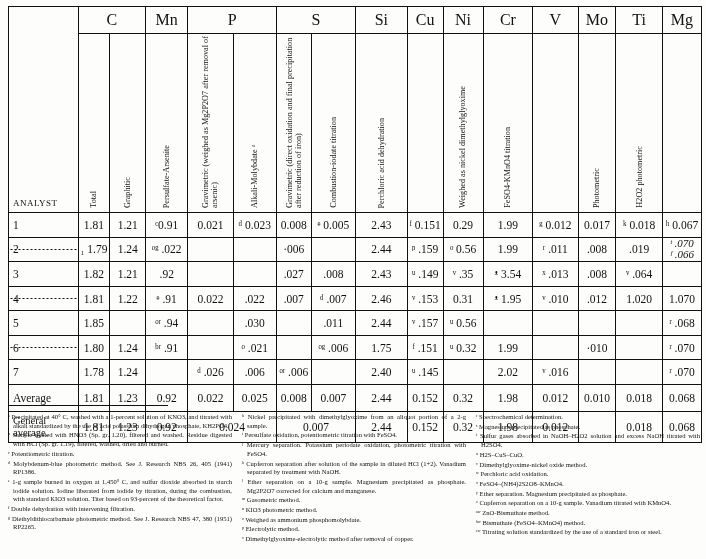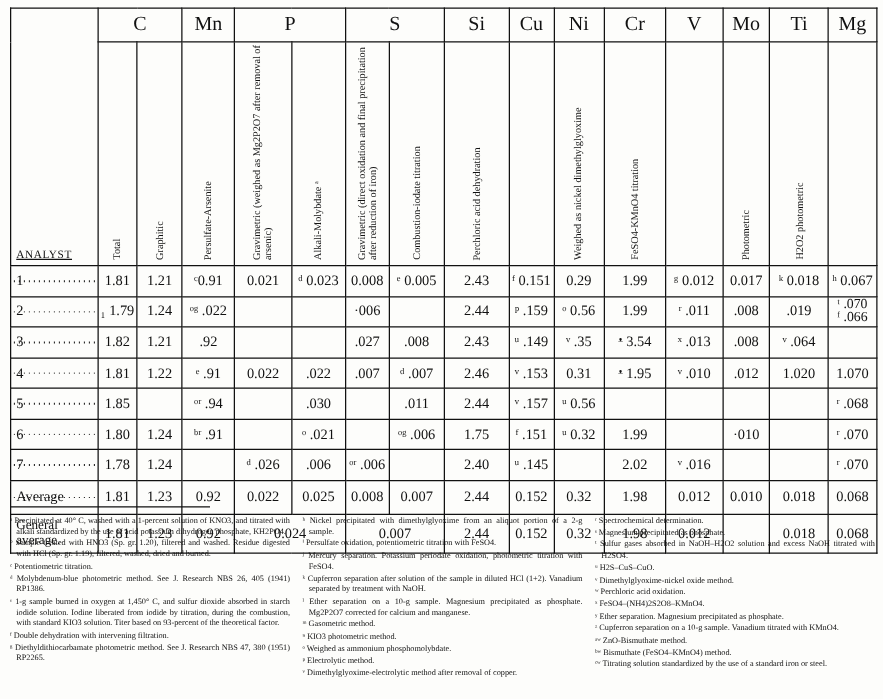--- a/index.html
+++ b/index.html
@@ -17,32 +17,32 @@
   .vrot{
     writing-mode:vertical-rl;
     transform:rotate(180deg);
     font-size:8.2px;
     line-height:1.12;
     white-space:pre-line;
     text-align:left;
     margin:0 auto 4px auto;
     max-height:172px;
   }
-  .analyst{height:178px;vertical-align:bottom;text-align:left;text-decoration:underline;}
+  .analyst{height:178px;vertical-align:bottom;text-align:left;}
   .analyst .lbl{font-size:9px;letter-spacing:.5px;padding:0 0 4px 4px;font-variant:small-caps;}
 
   .datarow td{height:23.5px;font-size:11.5px;text-align:center;vertical-align:middle;}
   .datarow td.rowlab{text-align:left;padding-left:4px;font-size:11.5px;}
   .datarow td.rowlab.dotted{
     background-image:radial-gradient(circle, #111 .5px, transparent .6px);
     background-size:4px 100%;
     background-position:0 70%;
     background-repeat:repeat-x;
   }
-  .datarow td .two{display:block;line-height:1.08;font-size:11px;}
+  .datarow td .two{display:block;line-height:1.08;font-size:11px;font-style:italic;}
   .avgrow td{height:26px;}
   .genrow td{height:30px;}
   .genrow td.rowlab{font-size:10.5px;line-height:1.1;}
 
   
   .notes{position:absolute;left:8px;top:413px;width:692px;display:flex;gap:10px;font-size:6.6px;line-height:1.32;text-align:justify;}
   .notes .col{flex:1;}
   .notes p{margin:0 0 1px 0;text-indent:-5px;padding-left:5px;}
   .rule{position:absolute;left:8px;top:405px;width:160px;height:1px;background:#111;}
 </style>

